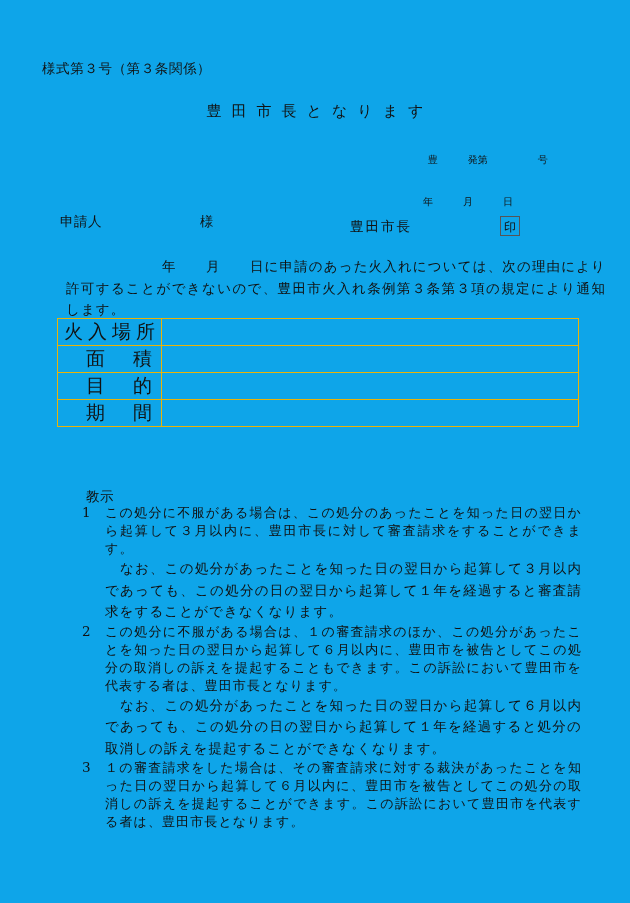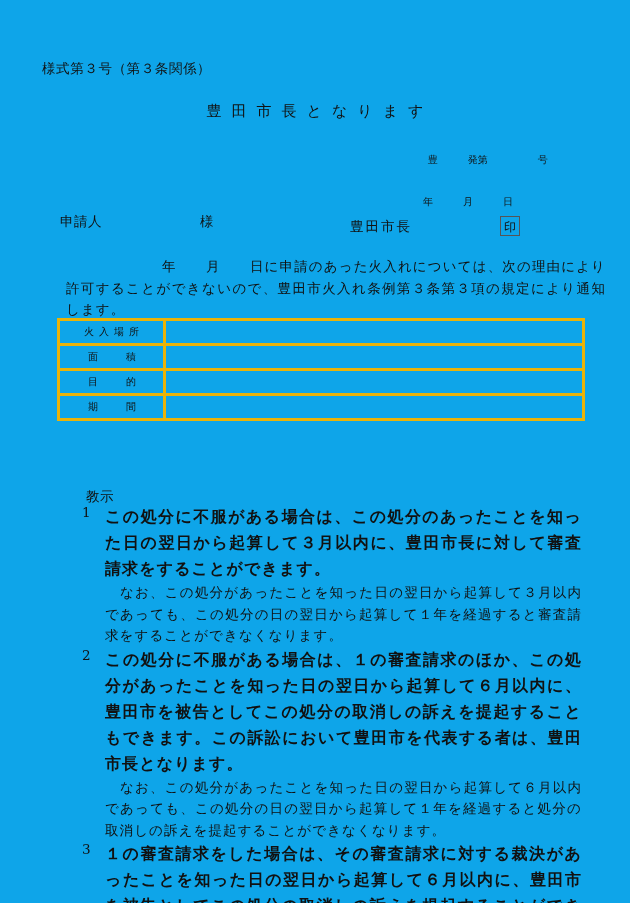--- a/index.html
+++ b/index.html
@@ -100,23 +100,23 @@
   
   table.form-table {
     position: absolute;
     left: 57px;
     top: 318px;
     width: 519px;
     border-collapse: collapse;
     table-layout: fixed;
   }
   table.form-table td {
-    border: 3px solid #eab308;
+    border: 1px solid #eab308;
     padding: 0;
-    font-size: 10px;
+    font-size: 19px;
     text-decoration: underline;
   }
   table.form-table td.label {
     width: 103px;
     text-align: center;
     vertical-align: middle;
   }
   table.form-table td.label .sp {
     display: inline-block;
     white-space: pre;
@@ -149,26 +149,25 @@
     padding-left: 47px;
     margin-bottom: 0;
   }
   .k-num {
     position: absolute;
     left: 24px;
     top: 0;
     font-size: 13.5px;
   }
   .k-text {
-    font-size: 16px;
-    line-height: 26px;
+    font-size: 13px;
+    line-height: 18px;
     text-align: justify;
     text-justify: inter-character;
     letter-spacing: 1.1px;
-    font-weight: bold;
   }
   .k-sub {
     font-size: 13.5px;
     line-height: 21.5px;
     text-align: justify;
     text-justify: inter-character;
     letter-spacing: 1.1px;
     text-indent: 15px;
   }
 </style>

